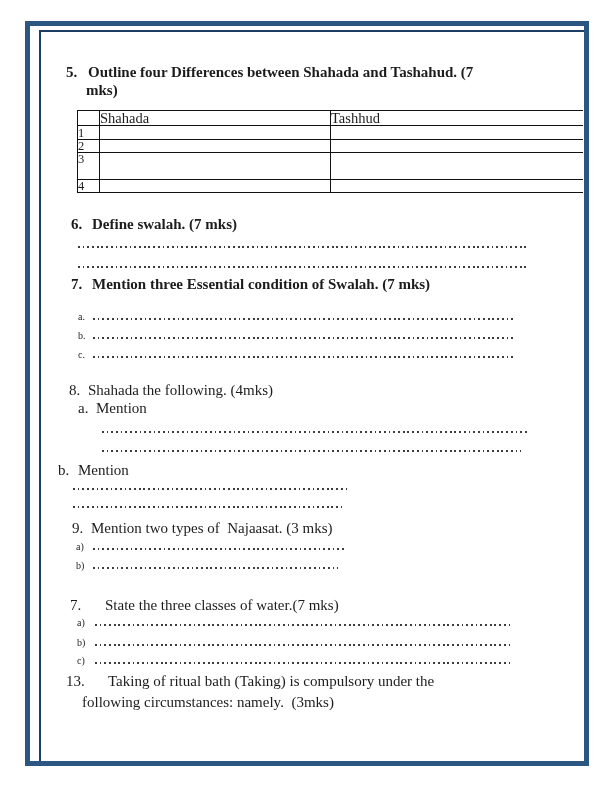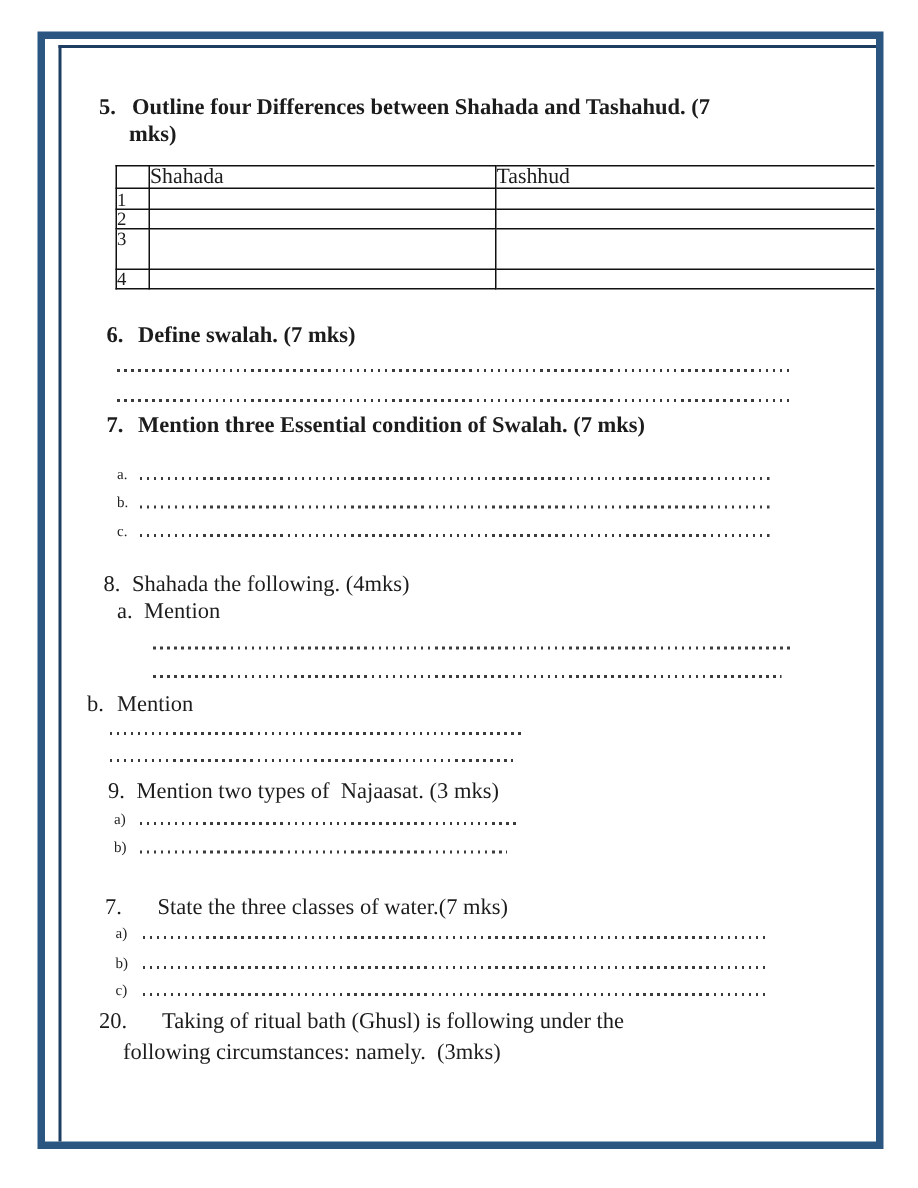--- a/index.html
+++ b/index.html
@@ -116,15 +116,15 @@
 
 <div class="abs qr" style="left:70px;top:596px">7.</div>
 <div class="abs qr" style="left:105px;top:596px">State the three classes of water.(7 mks)</div>
 <div class="abs sm" style="left:77px;top:617px">a)</div>
 <div class="abs dot" style="left:95px;top:624px;width:418px"></div>
 <div class="abs sm" style="left:77px;top:637px">b)</div>
 <div class="abs dot" style="left:95px;top:644px;width:418px"></div>
 <div class="abs sm" style="left:77px;top:655px">c)</div>
 <div class="abs dot" style="left:95px;top:662px;width:418px"></div>
 
-<div class="abs qr" style="left:66px;top:672px">20.</div>
-<div class="abs qr" style="left:108px;top:672px">Taking of ritual bath (Ghusl) is following under the</div>
+<div class="abs qr" style="left:66px;top:672px">13.</div>
+<div class="abs qr" style="left:108px;top:672px">Taking of ritual bath (Taking) is compulsory under the</div>
 <div class="abs qr" style="left:82px;top:693px">following circumstances: namely.  (3mks)</div>
 
 </body></html>

